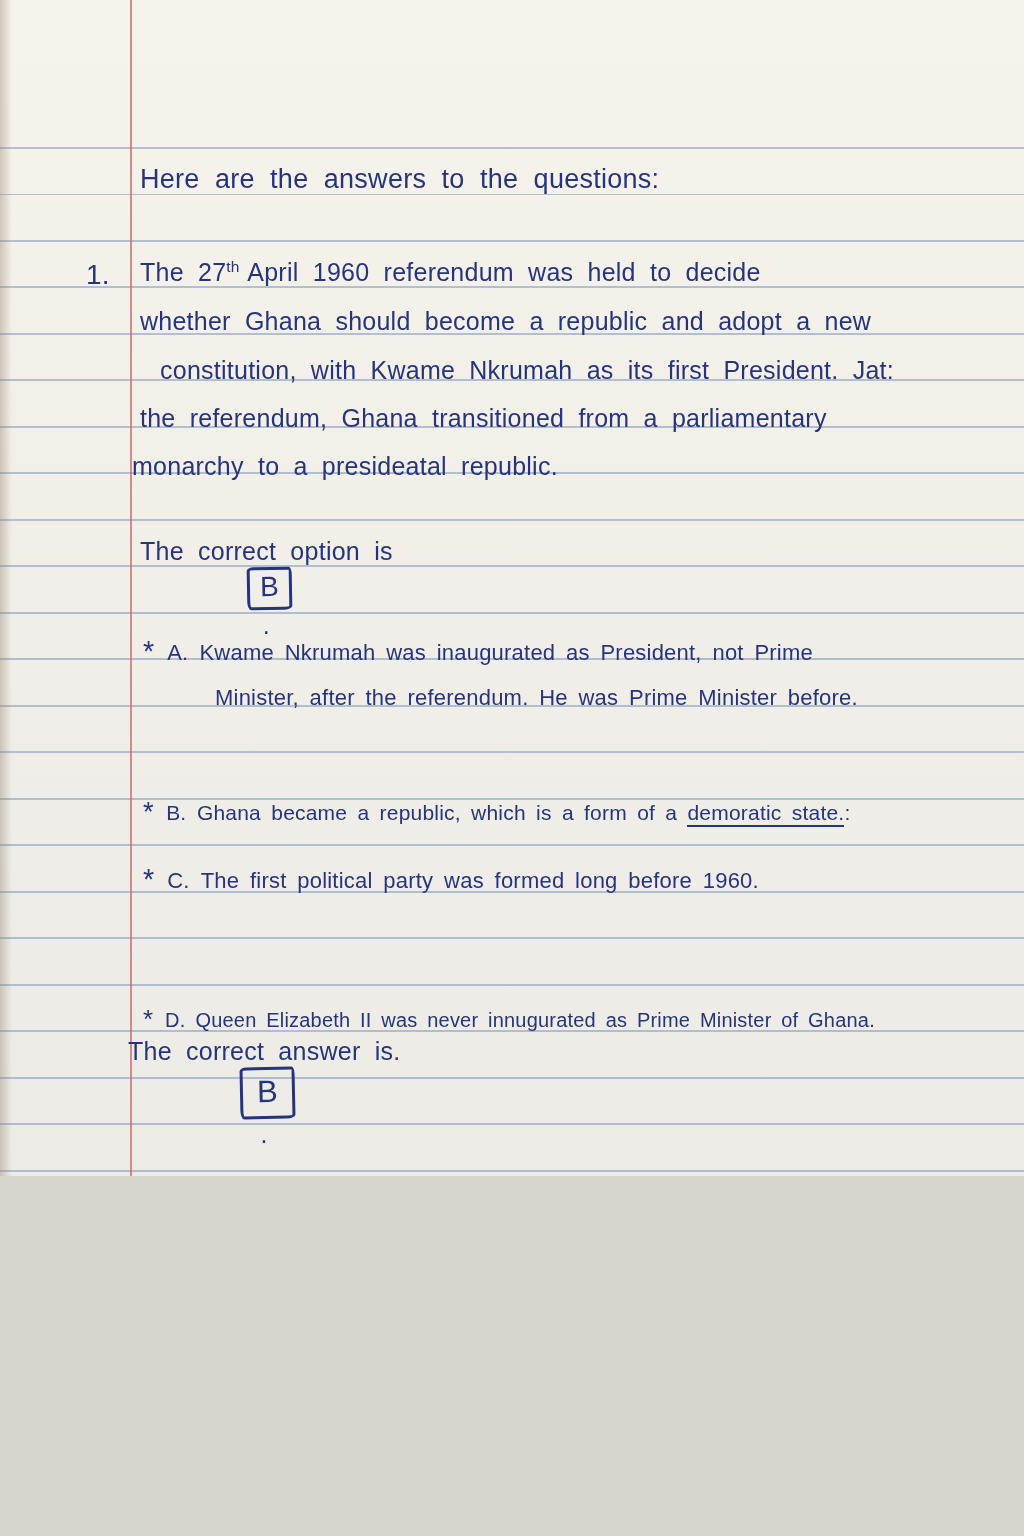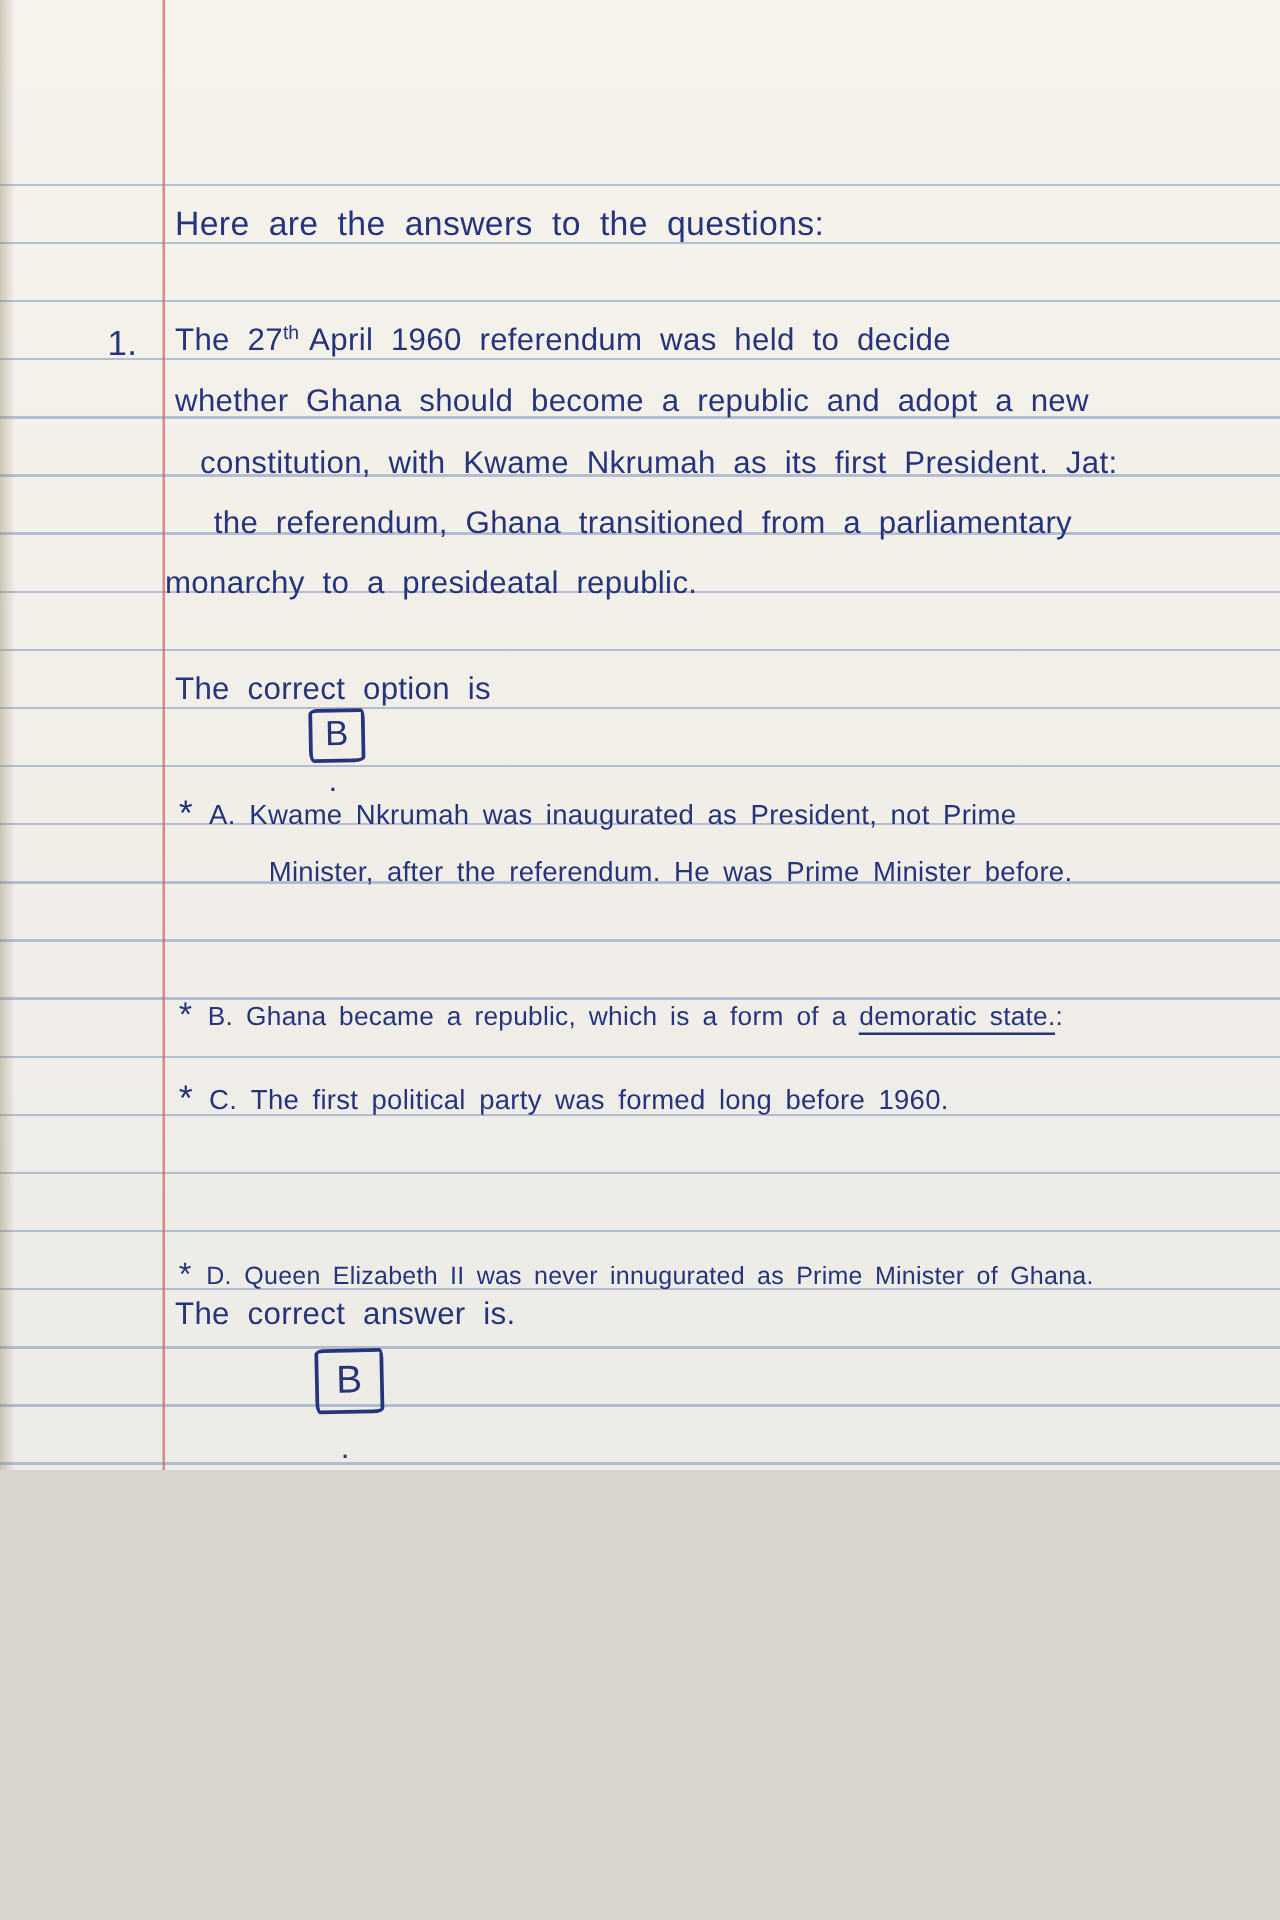--- a/index.html
+++ b/index.html
@@ -35,28 +35,28 @@
     white-space:nowrap;
     line-height:1.25;
     word-spacing:0.28em;
     letter-spacing:0.01em;
   }
   .intro   { top:163px; left:140px; font-size:27px; }
   .q-num   { top:257px; left:86px;  font-size:28px; }
   .q-l1    { top:257px; left:140px; font-size:25px; }
   .q-l2    { top:306px; left:140px; font-size:25px; }
   .q-l3    { top:355px; left:140px; font-size:25px;margin-left:20px; }
-  .q-l4    { top:403px; left:140px; font-size:25px;margin-left:31px; }
+  .q-l4    { top:403px; left:140px; font-size:25px; }
   .q-l5    { top:451px; left:132px; font-size:25px; }
   .sup     { font-size:0.62em; vertical-align:0.55em; letter-spacing:0; }
   .after-sup { margin-left:0.32em; }
 
   .opt-row   { display:flex; align-items:center;flex-direction:column; }
   .correct-option { top:536px;  left:140px; font-size:25px; }
-  .correct-answer { top:1036px; left:140px; font-size:25px;gap:12px; }
+  .correct-answer { top:1036px; left:128px; font-size:25px; }
 
   .boxed {
     display:inline-block;
     border:3px solid #26357b;
     border-radius:7px 3px 9px 4px / 4px 8px 4px 9px;
     padding:2px 10px 4px;
     margin:0 6px 0 12px;
     transform:rotate(-1deg);
     font-size:28px;
     line-height:1.1;

